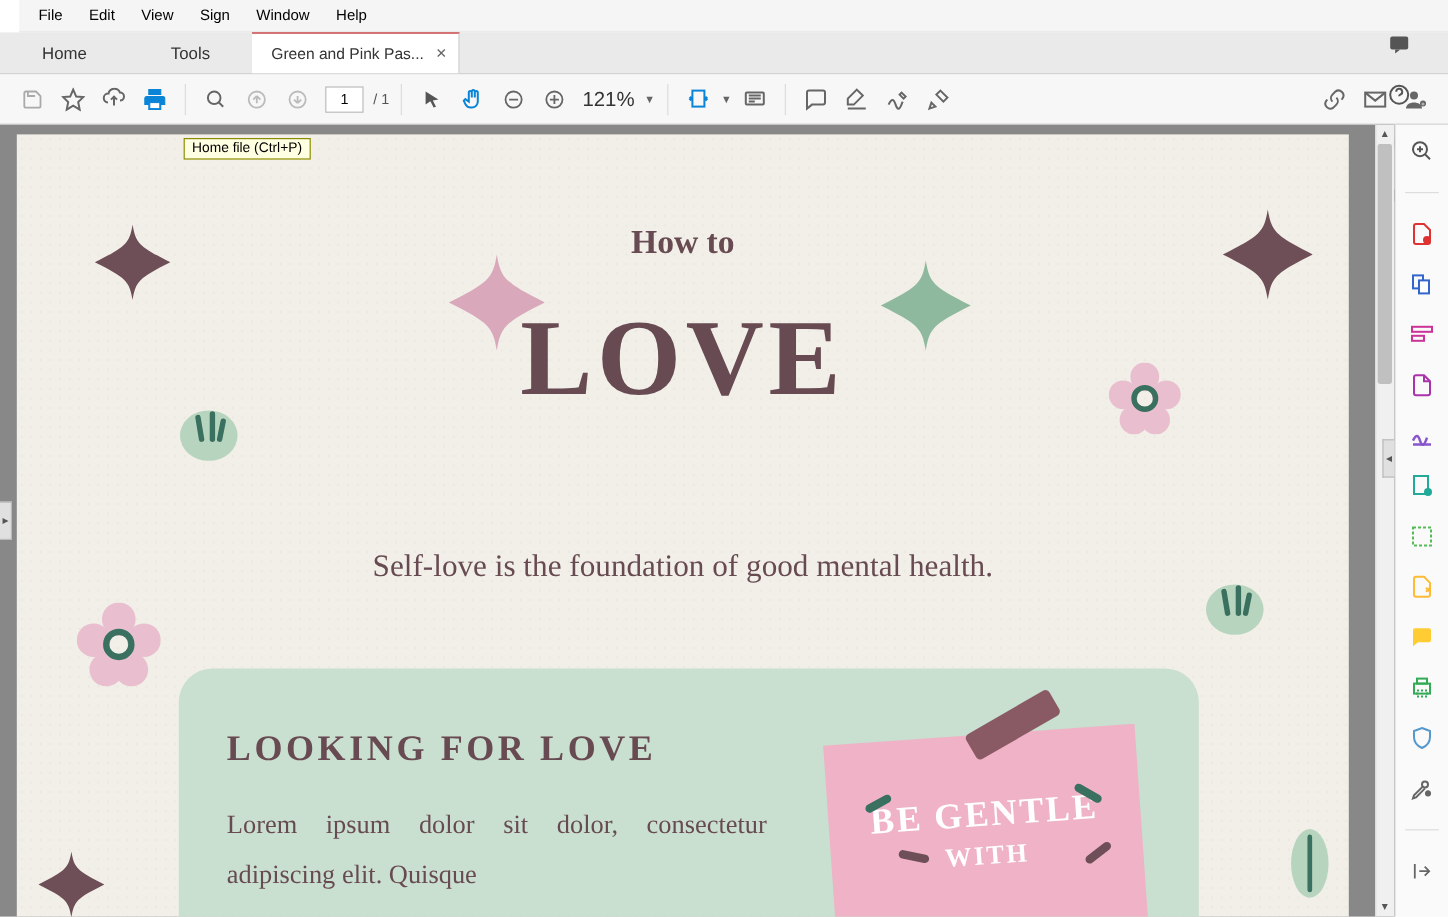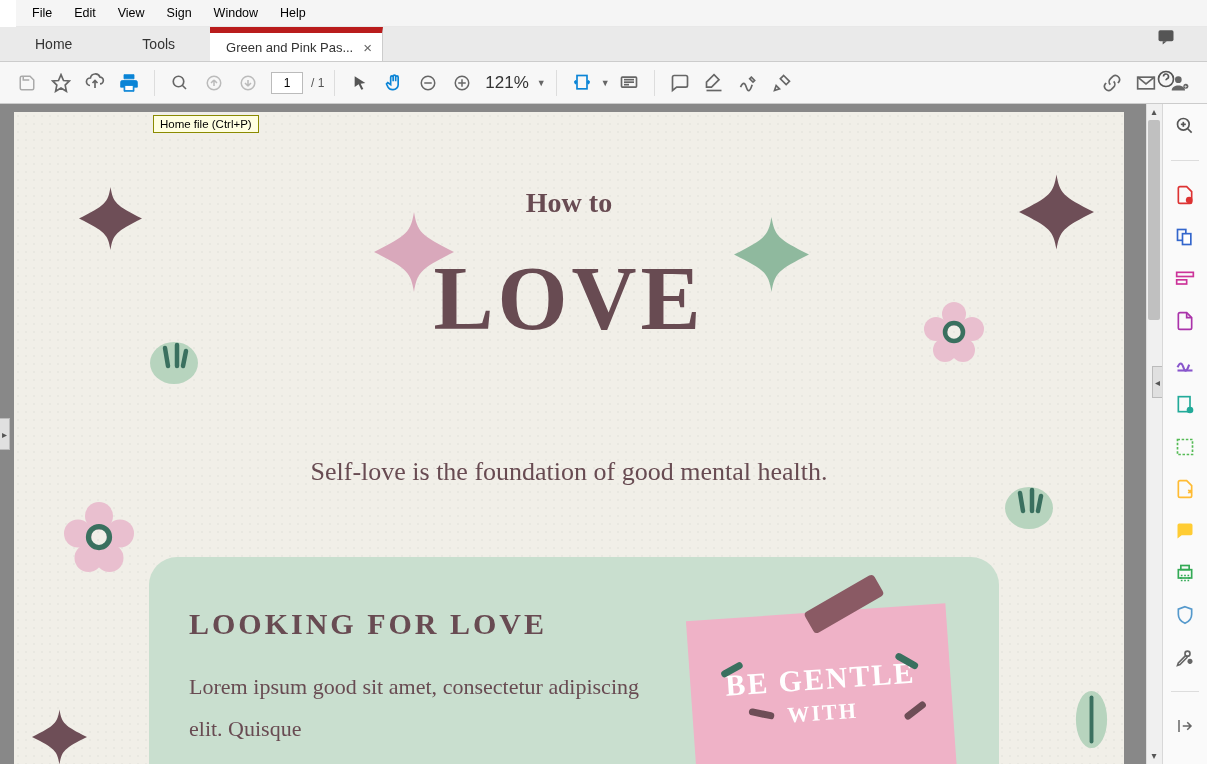--- a/index.html
+++ b/index.html
@@ -5,21 +5,21 @@
 * { margin: 0; padding: 0; box-sizing: border-box; font-family: "Segoe UI", Arial, sans-serif; }
 body { background: #fff; width: 1207px; height: 764px; overflow: hidden; position: relative; }
 
 
 .menubar { height: 27px; background: #f5f5f5; display: flex; align-items: center; padding: 0 6px; font-size: 12.5px; gap: 2px; border-bottom: 1px solid #e8e8e8; margin-left: 16px; }
 .menubar span { padding: 3px 10px; cursor: default; }
 
 
 .tabbar { height: 35px; background: #eaeaea; display: flex; align-items: stretch; border-bottom: 1px solid #ccc; }
 .tab-home, .tab-tools { padding: 0 35px; display: flex; align-items: center; font-size: 14px; color: #333; }
-.doc-tab { background: #fff; border-top: 6px solid #b91c1c; border-right: 1px solid #ccc; padding: 0 10px 0 16px; display: flex; align-items: center; font-size: 13px; color: #333; gap: 10px; }
+.doc-tab { background: #fff; border-top: 1px solid #b91c1c; border-right: 1px solid #ccc; padding: 0 10px 0 16px; display: flex; align-items: center; font-size: 13px; color: #333; gap: 10px; }
 .doc-tab .close { font-size: 15px; color: #666; }
 .tabbar-right { margin-left: auto; display: flex; align-items: center; padding-right: 18px; gap: 22px; flex-direction: column; }
 .signin { font-size: 15px; color: #333; font-weight: 500; }
 
 
 .toolbar { height: 42px; background: #f7f7f7; border-bottom: 1px solid #ccc; display: flex; align-items: center; padding: 0 12px; gap: 4px; }
 .tool-btn { width: 30px; height: 30px; display: flex; align-items: center; justify-content: center; color: #666; }
 .tool-btn.active svg { stroke: #0a84d6; fill: #0a84d6; }
 .tool-sep { width: 1px; height: 26px; background: #ddd; margin: 0 6px; }
 .page-input { width: 32px; height: 22px; border: 1px solid #bbb; text-align: center; font-size: 12px; margin: 0 4px; }
@@ -319,21 +319,21 @@
             <path d="M15 8 L15 42" stroke="#3a705f" stroke-width="3" fill="none" stroke-linecap="round"></path>
           </svg>
       </div>
 
       <div class="doc-subtitle-top">How to</div>
       <div class="doc-title1">LOVE</div>
       <div class="doc-subtitle">Self-love is the foundation of good mental health.</div>
 
       <div class="card">
         <div class="card-title">LOOKING FOR LOVE</div>
-        <div class="card-body">Lorem ipsum good sit amet, consectetur adipiscing elit. Quisque</div>
+        <div class="card-body">Lorem ipsum dolor sit dolor, consectetur adipiscing elit. Quisque</div>
       </div>
       <div class="note">
 
         <svg width="260" height="240" style="position:absolute;left:0;top:0;" viewBox="0 0 260 240">
           <g stroke-linecap="round" stroke-width="7">
             <line x1="35" y1="55" x2="50" y2="48" stroke="#3a705f"></line>
             <line x1="60" y1="95" x2="78" y2="100" stroke="#6e4e57"></line>
             <line x1="35" y1="170" x2="52" y2="178" stroke="#3a705f"></line>
             <line x1="55" y1="210" x2="72" y2="200" stroke="#6e4e57"></line>
             <line x1="210" y1="50" x2="225" y2="60" stroke="#3a705f"></line>

